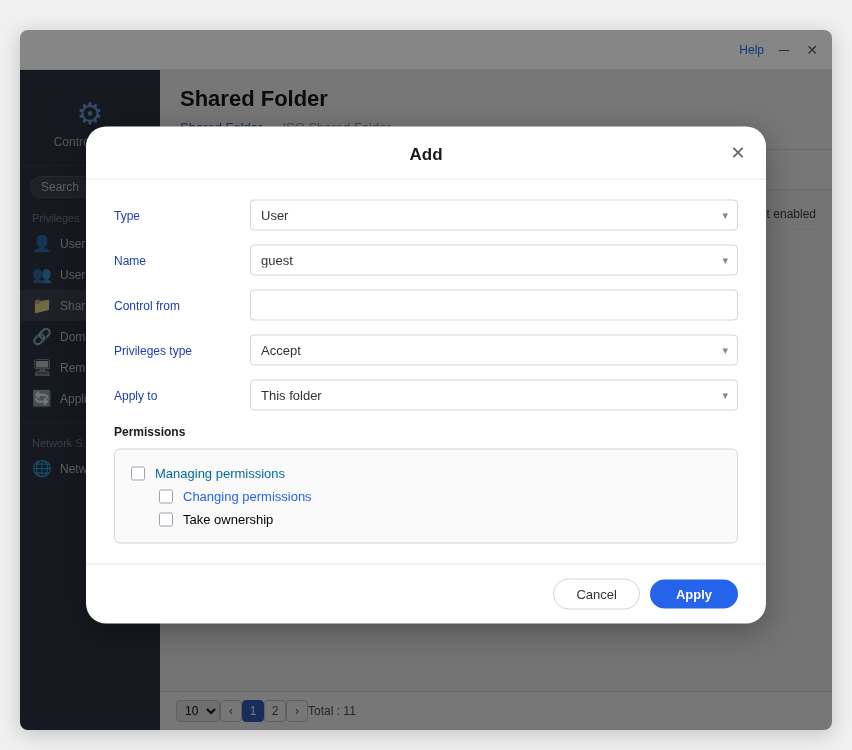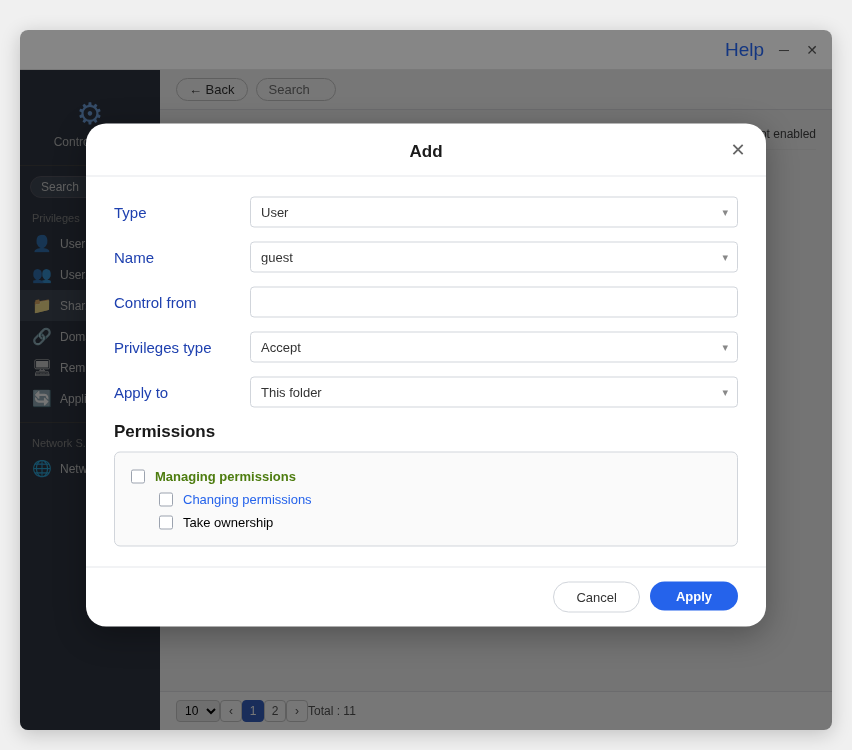--- a/index.html
+++ b/index.html
@@ -31,21 +31,21 @@
       display: flex;
       align-items: center;
       justify-content: flex-end;
       padding: 0 12px;
       border-bottom: 1px solid #ddd;
       gap: 12px;
     }
 
     .app-titlebar-help {
       color: #2563eb;
-      font-size: 19px;
+      font-size: 12px;
       text-decoration: none;
     }
 
     .app-titlebar-btn {
       width: 16px;
       height: 16px;
       display: flex;
       align-items: center;
       justify-content: center;
       cursor: pointer;
@@ -313,21 +313,21 @@
 
     .form-row {
       display: flex;
       align-items: center;
       margin-bottom: 14px;
       gap: 16px;
     }
 
     .form-label {
       width: 120px;
-      font-size: 15px;
+      font-size: 12px;
       color: #1e40af;
       flex-shrink: 0;
       text-align: left;
     }
 
     .form-select-wrapper {
       flex: 1;
       position: relative;
     }
 
@@ -361,21 +361,21 @@
       font-size: 13px;
       color: #333;
       background: #fff;
     }
 
     .permissions-section {
       margin-top: 6px;
     }
 
     .permissions-label {
-      font-size: 17px;
+      font-size: 12px;
       font-weight: 600;
       color: #1a1a1a;
       margin-bottom: 10px;
     }
 
     .permissions-box {
       border: 1px solid #d1d5db;
       border-radius: 6px;
       padding: 12px 16px;
       background: #fafafa;
@@ -396,32 +396,32 @@
     .perm-checkbox {
       width: 14px;
       height: 14px;
       border: 1px solid #9ca3af;
       border-radius: 2px;
       background: #fff;
       flex-shrink: 0;
     }
 
     .perm-label-main {
-      font-weight: 700;
-      color: #4d7c0f;
+      font-weight: 400;
+      color: #0369a1;
     }
 
     .perm-label-link {
       color: #2563eb;
       cursor: pointer;
     }
 
     .modal-footer {
       display: flex;
-      align-items: flex-start;
+      align-items: center;
       justify-content: flex-end;
       padding: 14px 28px;
       border-top: 1px solid #e5e7eb;
       gap: 10px;
     }
 
     .btn-cancel {
       background: #fff;
       border: 1px solid #d1d5db;
       border-radius: 20px;
@@ -493,20 +493,27 @@
       </div>
       <div class="sidebar-section-divider"></div>
       <div class="sidebar-section-label">Network S...</div>
       <div class="sidebar-item">
         <span class="sidebar-item-icon">🌐</span>
         <span>Network</span>
       </div>
     </div>
 
     <div class="main-content">
+      <div class="main-header">
+        <div class="main-title">Shared Folder</div>
+        <div class="main-tabs">
+          <div class="main-tab main-tab-active">Shared Folder</div>
+          <div class="main-tab">ISO Shared Folder</div>
+        </div>
+      </div>
       <div class="main-toolbar">
         <button class="toolbar-btn-back">← Back</button>
         <input class="toolbar-search-box" placeholder="Search" style="">
       </div>
       <div class="main-table-area">
         <div class="table-row-item">
           <span class="table-row-icon">📁</span>
           <span>vsd</span>
           <span style="margin-left:auto;">Volume2</span>
           <span style="margin-left:40px;">Not enabled</span>

